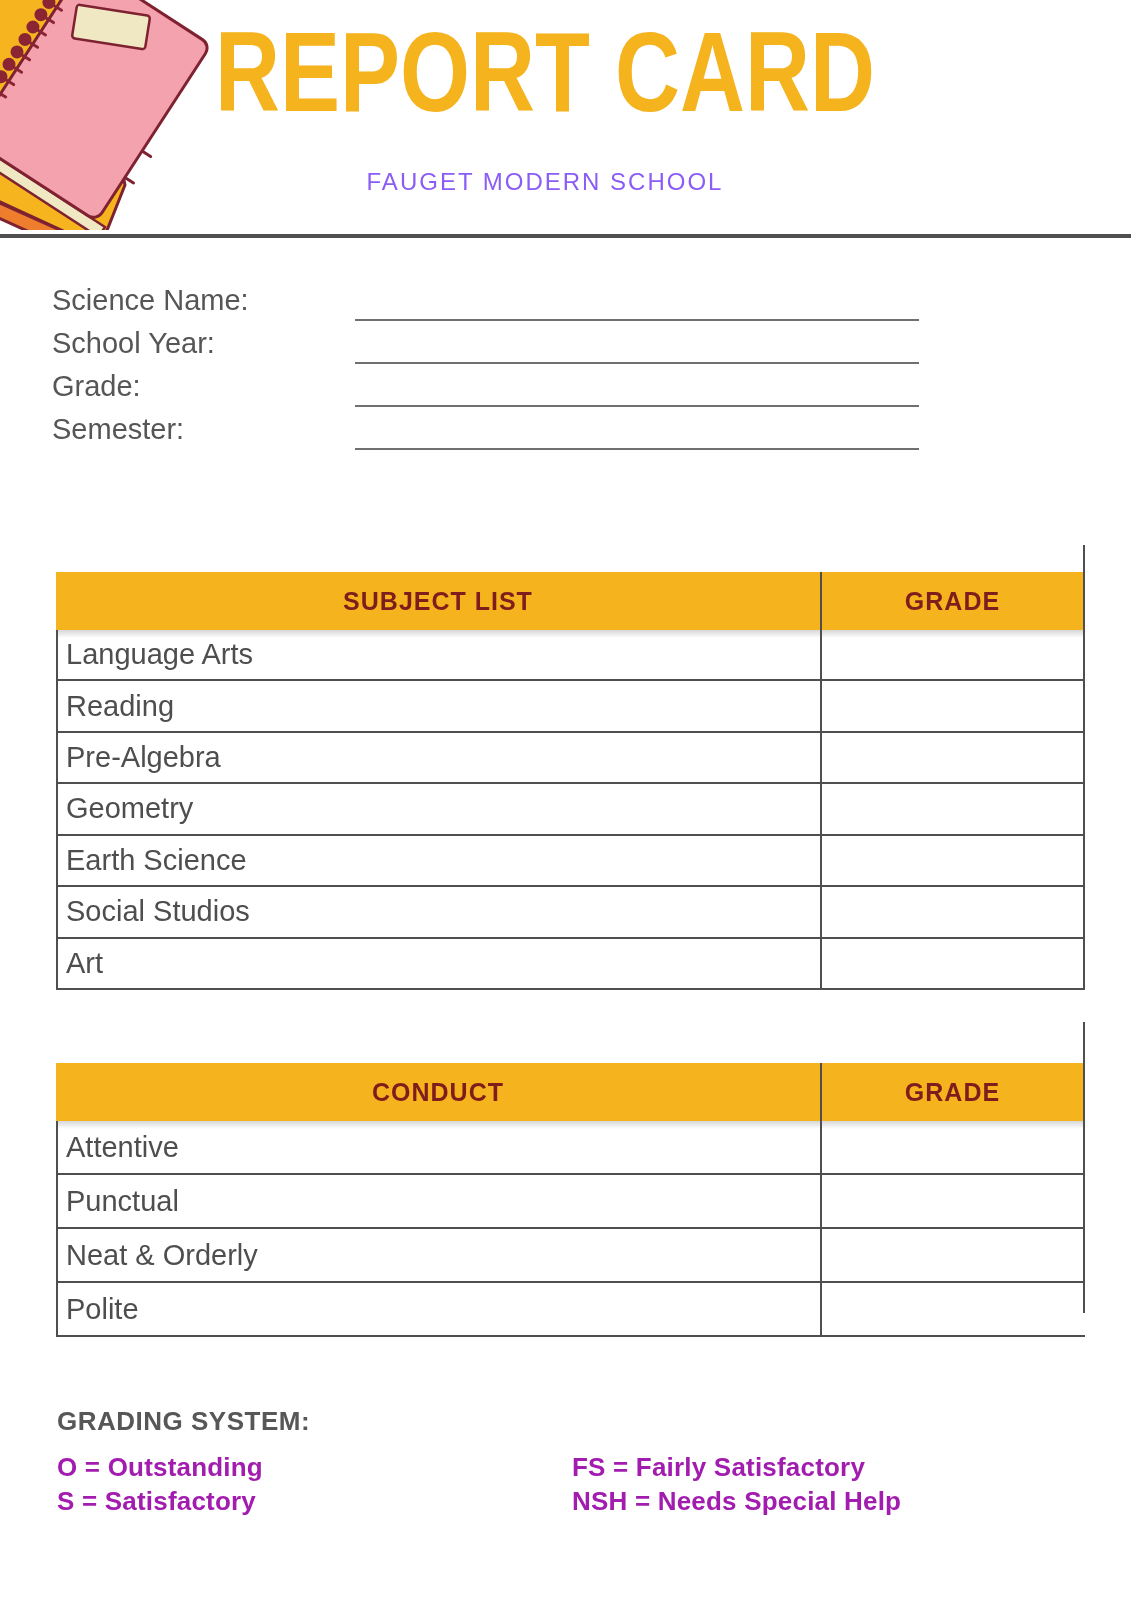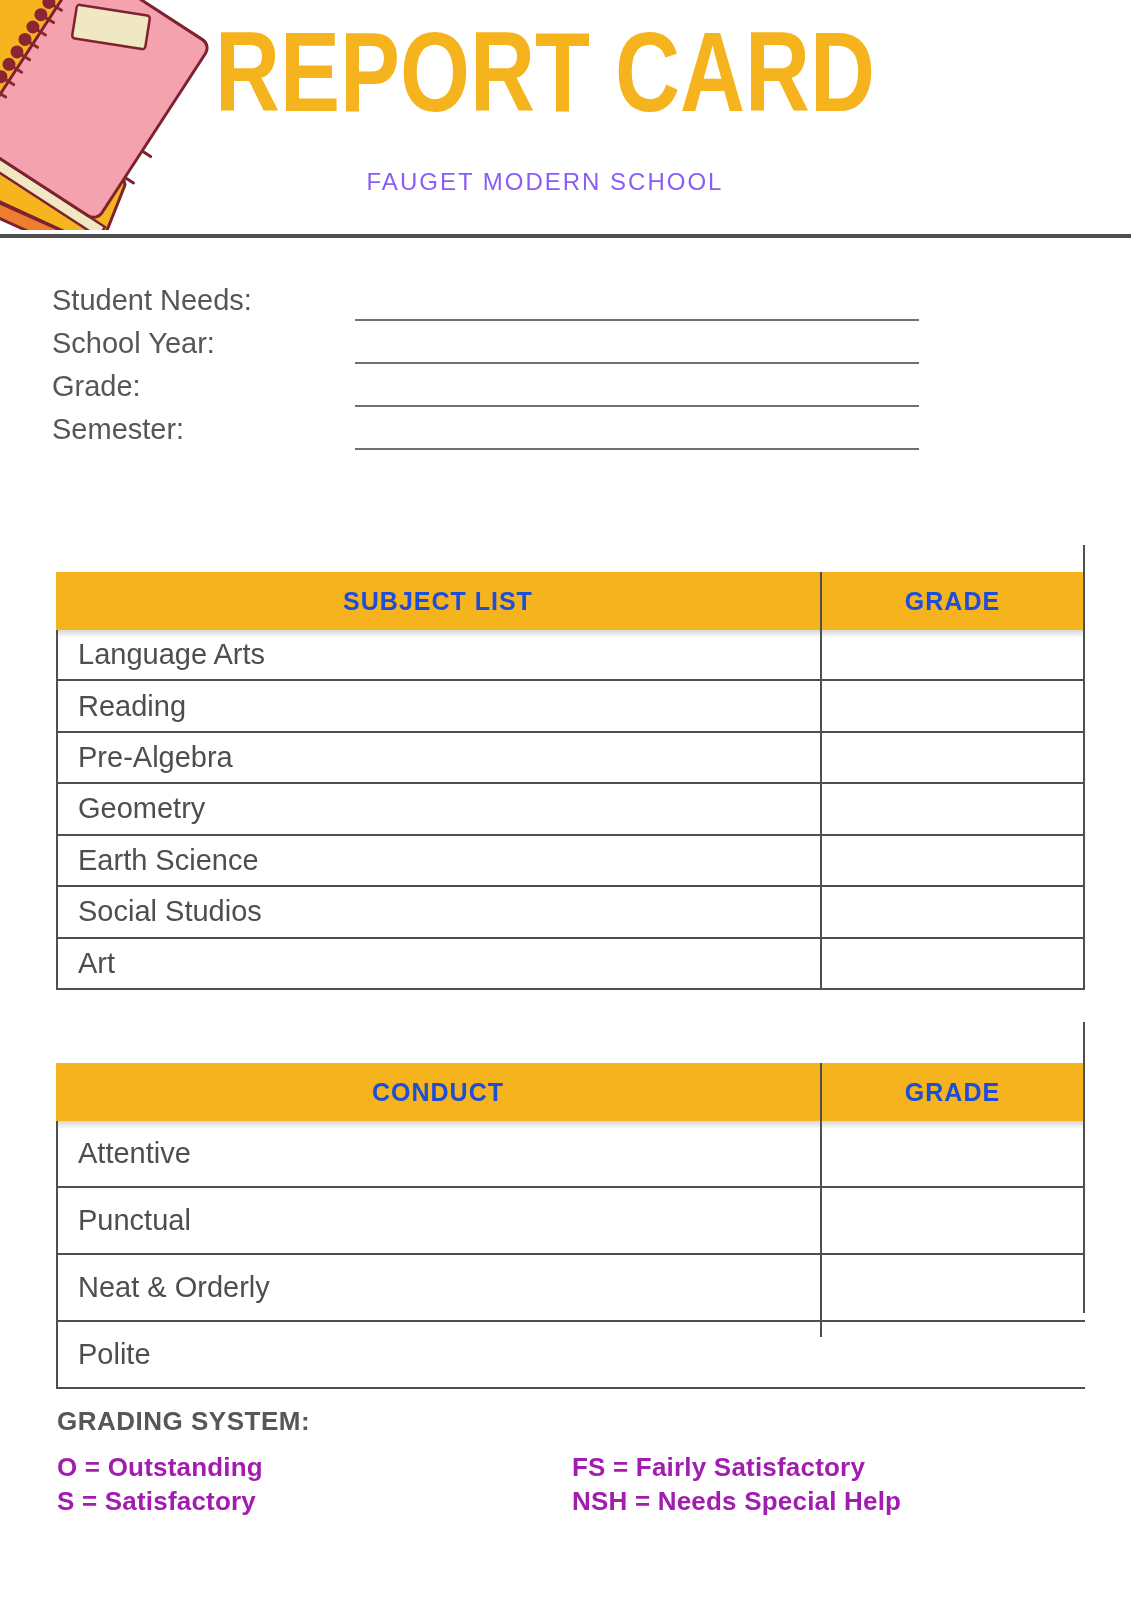--- a/index.html
+++ b/index.html
@@ -31,39 +31,39 @@
   .field-label{position:absolute;left:52px;font-size:29px;color:#565656;white-space:nowrap;}
   .field-line{position:absolute;left:355px;width:564px;height:0;border-bottom:2px solid #707070;}
 
   
   .rc-table{position:absolute;left:56px;width:1029px;}
   .rc-head{
     position:absolute;left:0;top:0;width:100%;height:58px;
     background:#F5B31E;display:flex;
   }
   .rc-head .th{
-    color:#1d4ed8;font-weight:bold;font-size:25px;letter-spacing:1px;
+    color:#7f1d1d;font-weight:bold;font-size:25px;letter-spacing:1px;
     display:flex;align-items:center;justify-content:center;white-space:nowrap;border-radius:11px;
   }
   .col-main{width:764px;}
   .col-grade{width:265px;}
   .head-shadow{
     position:absolute;left:0;top:58px;width:100%;height:8px;
     background:linear-gradient(to bottom, rgba(110,110,110,0.28), rgba(110,110,110,0));
     pointer-events:none;
   }
   .rows{
     position:absolute;left:0;top:58px;width:100%;
     display:flex;flex-direction:column;
     border-left:2px solid #4F4F4F;
     box-sizing:border-box;
   }
   .trow{flex:1;display:flex;border-bottom:2px solid #4F4F4F;box-sizing:border-box;}
   .cell{display:flex;align-items:center;font-size:29px;color:#4E4E4E;box-sizing:border-box;}
-  .cell.main{width:762px;padding-left:20px;}
+  .cell.main{width:762px;padding-left:8px;}
   .cell.grade{width:265px;}
   .vdivider{position:absolute;left:764px;top:0;width:2px;background:#4F4F4F;}
   .right-border{position:absolute;left:1027px;width:2px;background:#4F4F4F;}
 
   
   .grading-title{
     position:absolute;left:57px;top:1406px;
     font-size:26px;font-weight:bold;color:#575757;letter-spacing:0.5px;
   }
   .legend-item{
@@ -112,21 +112,21 @@
     <g stroke="#7E2231" stroke-width="3" stroke-linecap="round">
       <line x1="150.6" y1="156.6" x2="143.6" y2="152.1"></line>
       <line x1="133.5" y1="183.0" x2="126.5" y2="178.5"></line>
     </g>
   </svg>
 
   <div class="title">REPORT CARD</div>
   <div class="subtitle">FAUGET MODERN SCHOOL</div>
   <div class="top-divider"></div>
 
-  <div class="field-label" style="top:284px">Student Needs:</div>
+  <div class="field-label" style="top:284px">Science Name:</div>
   <div class="field-line" style="top:319px"></div>
   <div class="field-label" style="top:327px">School Year:</div>
   <div class="field-line" style="top:362px"></div>
   <div class="field-label" style="top:370px">Grade:</div>
   <div class="field-line" style="top:405px"></div>
   <div class="field-label" style="top:413px">Semester:</div>
   <div class="field-line" style="top:448px"></div>
 
   <div class="rc-table" style="top:572px;height:418px">
     <div class="rc-head">
@@ -167,21 +167,21 @@
     <div class="vdivider" style="top:0;height:418px"></div>
     <div class="right-border" style="top:-27px;height:445px"></div>
   </div>
 
   <div class="rc-table" style="top:1063px;height:274px">
     <div class="rc-head">
       <div class="th col-main">CONDUCT</div>
       <div class="th col-grade">GRADE</div>
     </div>
     <div class="head-shadow"></div>
-    <div class="rows" style="height:268px">
+    <div class="rows" style="height:216px">
       <div class="trow">
         <div class="cell main">Attentive</div>
         <div class="cell grade"></div>
       </div>
       <div class="trow">
         <div class="cell main">Punctual</div>
         <div class="cell grade"></div>
       </div>
       <div class="trow">
         <div class="cell main">Neat &amp; Orderly</div>

